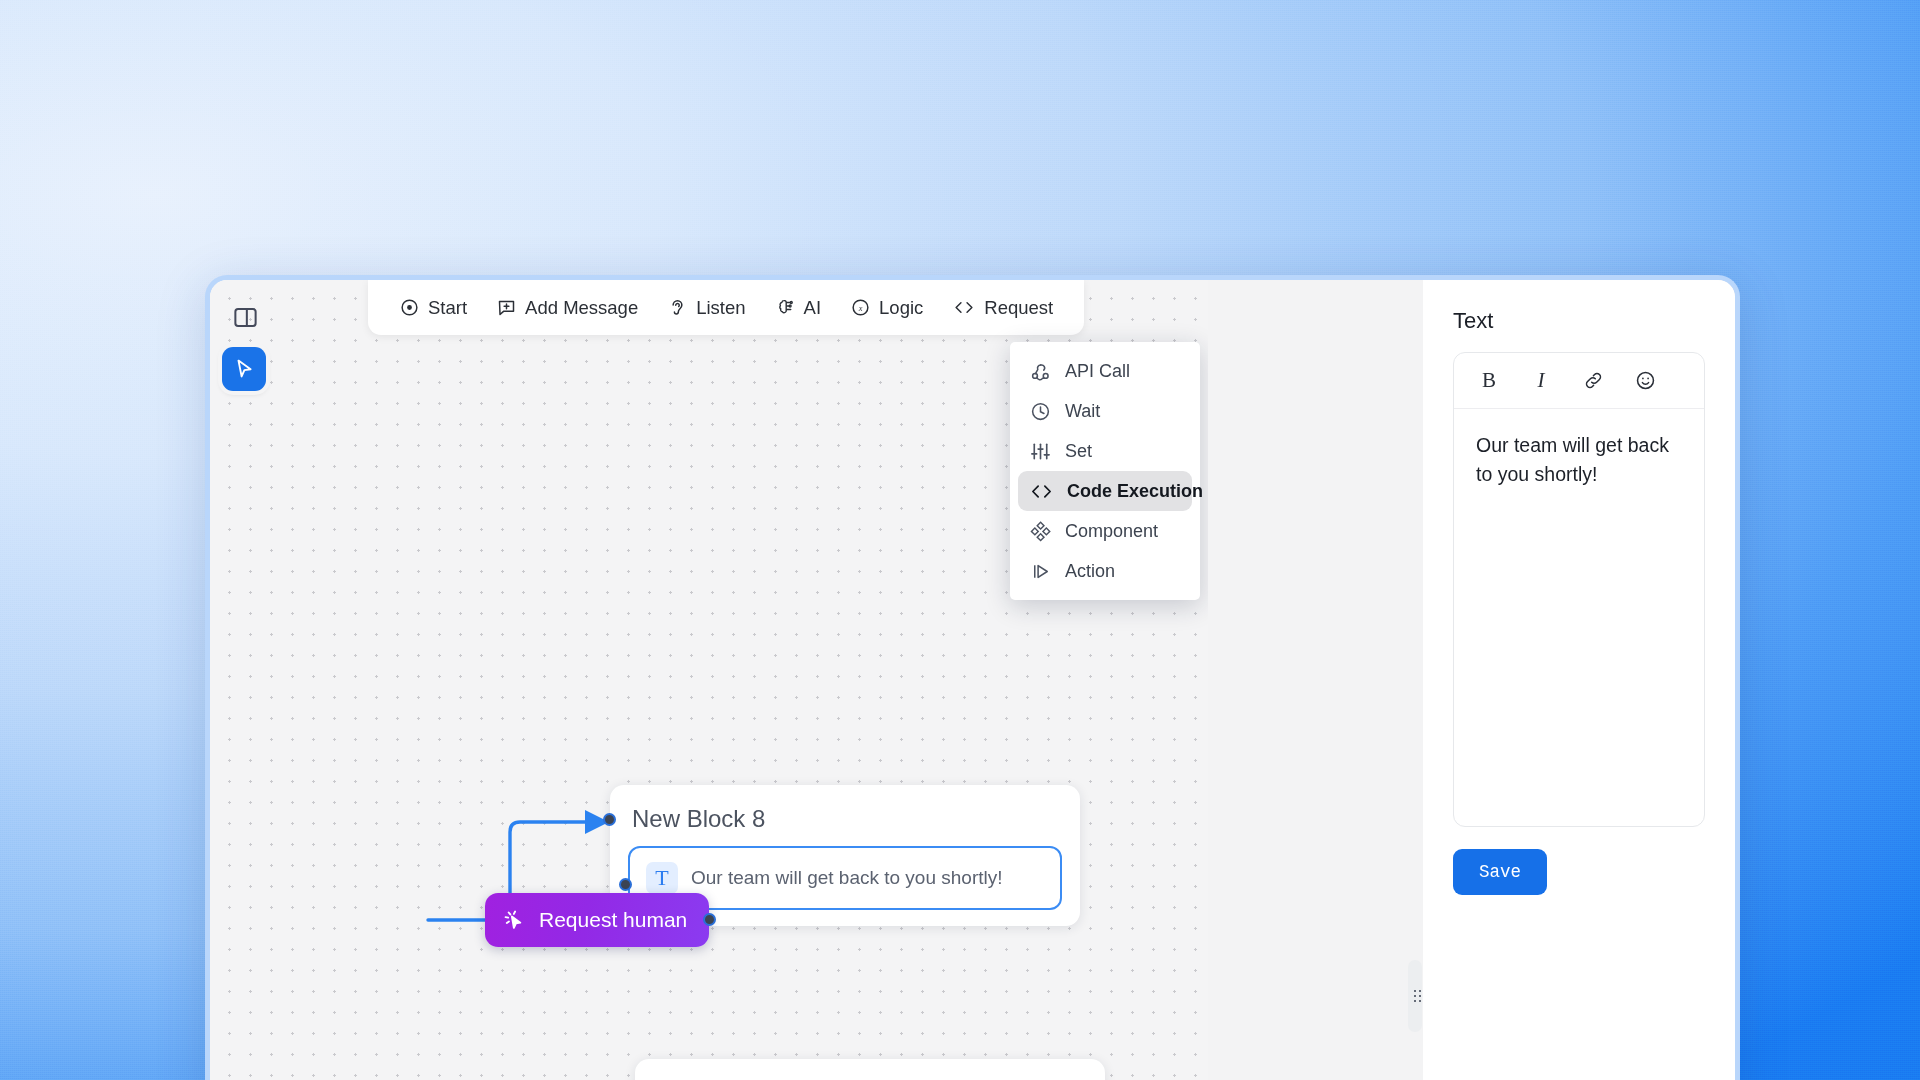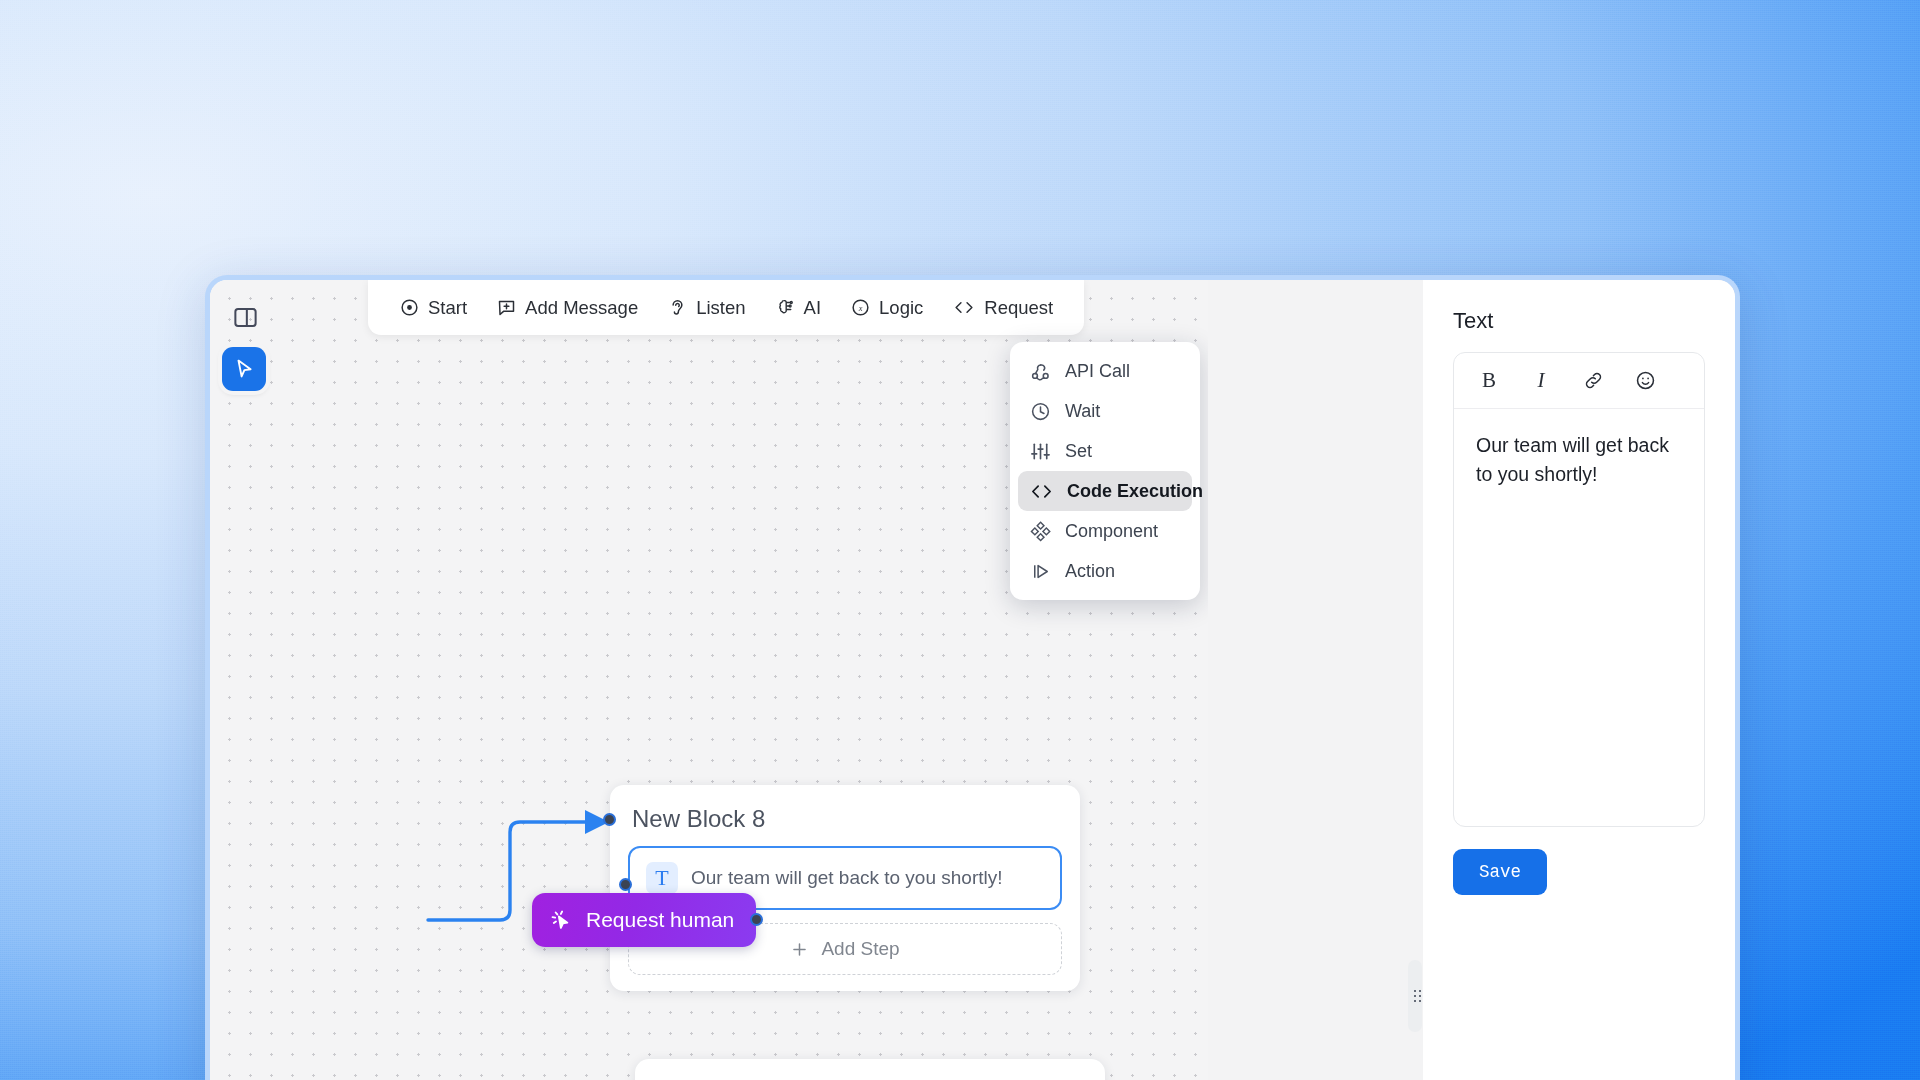--- a/index.html
+++ b/index.html
@@ -85,21 +85,21 @@
     cursor: pointer; white-space: nowrap; justify-content: center;
   }
   .tb-item svg { display: block; }
 
   
   #advance-menu {
     position: absolute;
     left: 800px; top: 62px;
     width: 190px;
     background: #fff;
-    border-radius: 13px;
+    border-radius: 5px;
     padding: 9px 8px;
     box-shadow: 0 6px 26px rgba(20,30,60,.20);
     z-index: 40;
   }
   .menu-item {
     display: flex; align-items: center; gap: 13px;
     height: 40px; padding: 0 11px;
     border-radius: 9px;
     font-size: 18px; color: #3d4450;
     cursor: pointer; white-space: nowrap;
@@ -157,21 +157,20 @@
     display: flex; align-items: center; gap: 12px;
     height: 54px; padding: 0 22px 0 17px;
     border-radius: 13px;
     color: #fff; font-size: 21px;
     white-space: nowrap; cursor: pointer;
     box-shadow: 0 3px 11px rgba(30,40,90,.25);
   }
   #node-request-human {
     left: 275px; top: 613px;
     background: linear-gradient(100deg, #a021e0 0%, #9329e6 45%, #8b3bf0 100%);
-    margin-left: 47px;
   }
   .port-dot {
     position: absolute;
     width: 13px; height: 13px;
     border-radius: 50%;
     background: #3c4453;
     border: 2.5px solid #2a6fd8;
   }
 
   
@@ -267,27 +266,20 @@
       <svg width="24" height="24" viewBox="0 0 24 24" fill="none" stroke="#fff" stroke-width="1.9" stroke-linejoin="round">
         <path d="M6.5 3.6 L18.6 12.2 L12.4 13.1 L9.6 19.4 Z"></path>
       </svg>
     </div>
 
     <div class="flow-block" id="block-8" style="left:400px; top:505px; width:470px;">
       <div class="block-title">New Block 8</div>
       <div class="step selected">
         <span class="step-icon">T</span>
         <span>Our team will get back to you shortly!</span>
-      </div>
-      <div class="add-step">
-        <svg width="19" height="19" viewBox="0 0 24 24" stroke="#80868f" stroke-width="1.9" stroke-linecap="round">
-          <line x1="12" y1="5" x2="12" y2="19"></line>
-              <line x1="5" y1="12" x2="19" y2="12"></line>
-        </svg>
-        <span>Add Step</span>
       </div>
       <span class="port-dot" style="left:-7px; top:28px;"></span>
       <span class="port-dot" style="left:9px; top:93px;"></span>
     </div>
 
     <div class="flow-block" id="block-2" style="left:425px; top:779px; width:470px;">
       <div class="block-title">New Block 2</div>
 
     </div>
 

